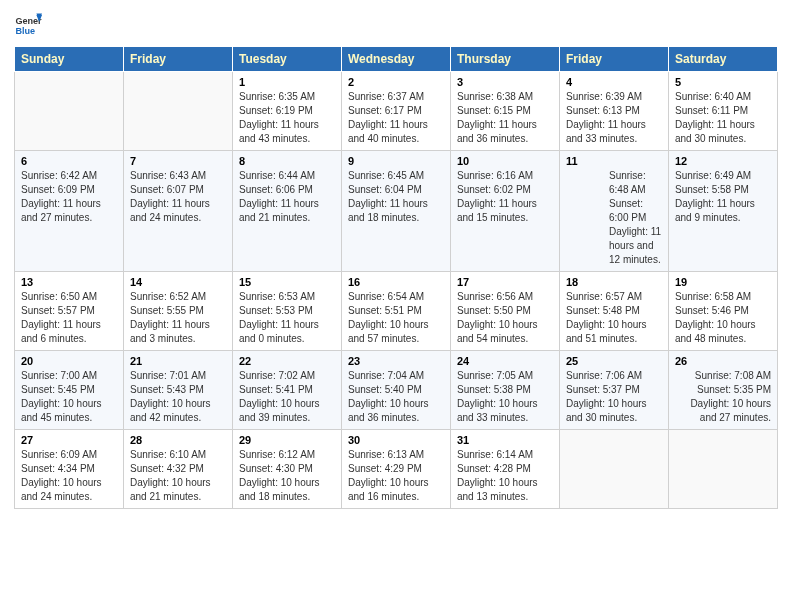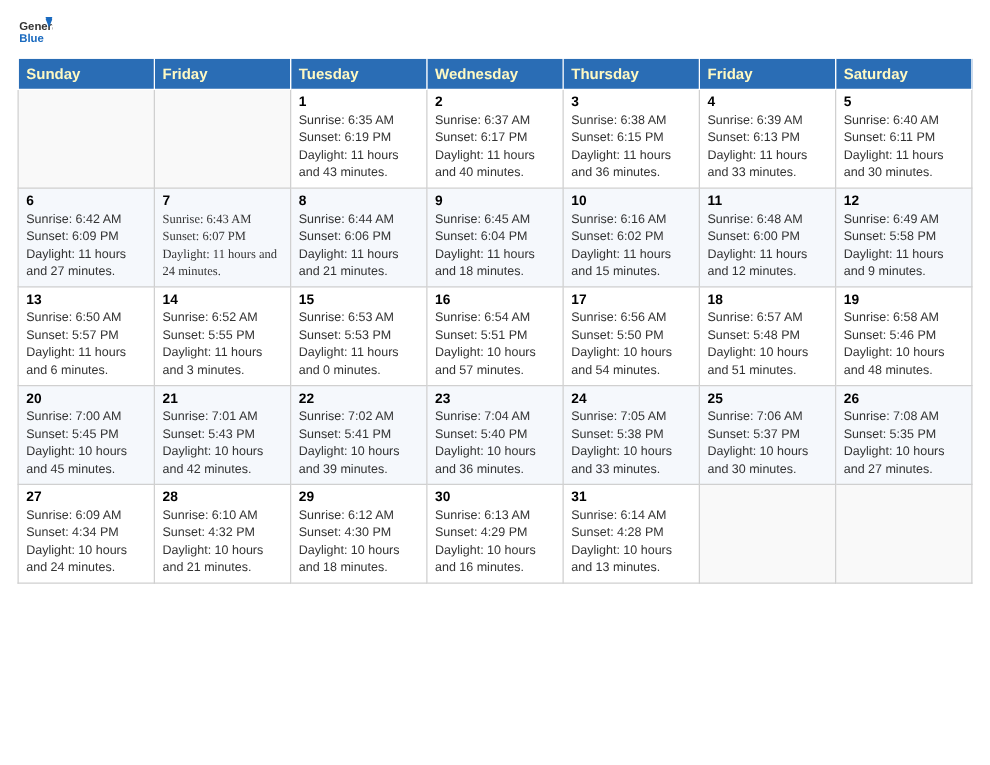--- a/index.html
+++ b/index.html
@@ -165,21 +165,21 @@
         </tr>
         <tr>
           <td>
             <span class="day-num">6</span>
             <div class="day-info" style="white-space: pre-line;">Sunrise: 6:42 AM
 Sunset: 6:09 PM
 Daylight: 11 hours and 27 minutes.</div>
           </td>
           <td>
             <span class="day-num">7</span>
-            <div class="day-info" style="white-space: pre-line; font-family: Liberation Serif, serif;">Sunrise: 6:43 AM
+            <div class="day-info" style="white-space: pre-line;">Sunrise: 6:43 AM
 Sunset: 6:07 PM
 Daylight: 11 hours and 24 minutes.</div>
           </td>
           <td>
             <span class="day-num">8</span>
             <div class="day-info" style="white-space: pre-line;">Sunrise: 6:44 AM
 Sunset: 6:06 PM
 Daylight: 11 hours and 21 minutes.</div>
           </td>
           <td>
@@ -189,21 +189,21 @@
 Daylight: 11 hours and 18 minutes.</div>
           </td>
           <td>
             <span class="day-num">10</span>
             <div class="day-info" style="white-space: pre-line;">Sunrise: 6:16 AM
 Sunset: 6:02 PM
 Daylight: 11 hours and 15 minutes.</div>
           </td>
           <td>
             <span class="day-num">11</span>
-            <div class="day-info" style="white-space: pre-line;">Sunrise: 6:48 AM
+            <div class="day-info" style="white-space: pre-line; margin-left: 43px;">Sunrise: 6:48 AM
 Sunset: 6:00 PM
 Daylight: 11 hours and 12 minutes.</div>
           </td>
           <td>
             <span class="day-num">12</span>
             <div class="day-info" style="white-space: pre-line;">Sunrise: 6:49 AM
 Sunset: 5:58 PM
 Daylight: 11 hours and 9 minutes.</div>
           </td>
         </tr>
@@ -283,21 +283,21 @@
 Daylight: 10 hours and 33 minutes.</div>
           </td>
           <td>
             <span class="day-num">25</span>
             <div class="day-info" style="white-space: pre-line;">Sunrise: 7:06 AM
 Sunset: 5:37 PM
 Daylight: 10 hours and 30 minutes.</div>
           </td>
           <td>
             <span class="day-num">26</span>
-            <div class="day-info" style="white-space: pre-line;">Sunrise: 7:08 AM
+            <div class="day-info" style="white-space: pre-line; text-align: right;">Sunrise: 7:08 AM
 Sunset: 5:35 PM
 Daylight: 10 hours and 27 minutes.</div>
           </td>
         </tr>
         <tr>
           <td>
             <span class="day-num">27</span>
             <div class="day-info" style="white-space: pre-line;">Sunrise: 6:09 AM
 Sunset: 4:34 PM
 Daylight: 10 hours and 24 minutes.</div>

